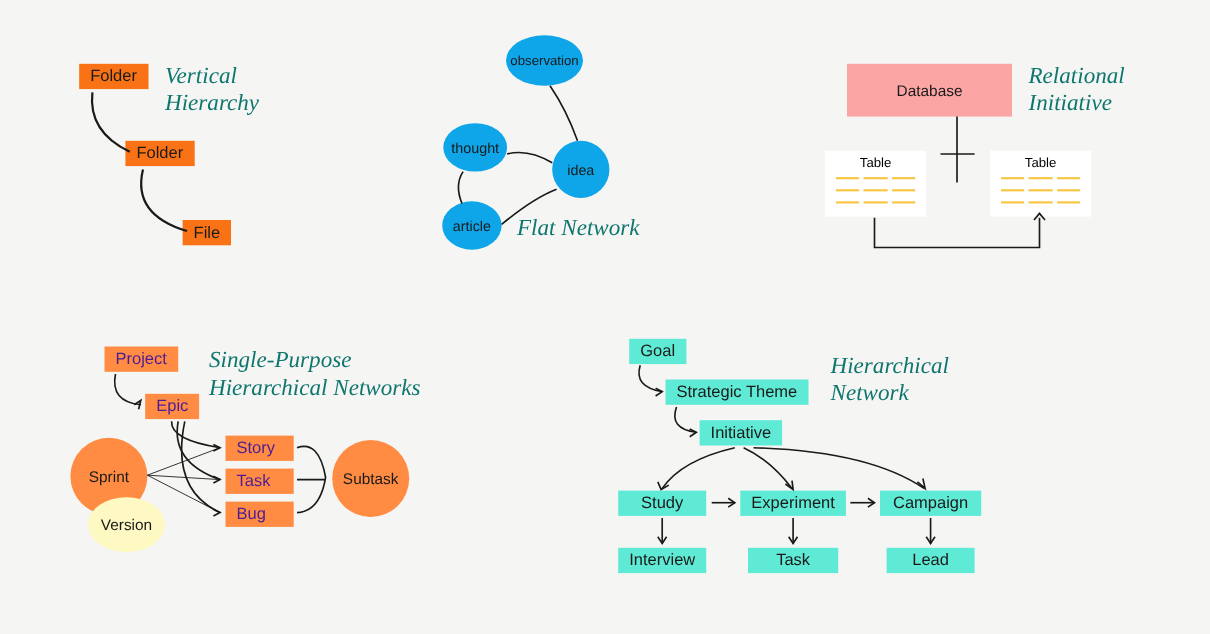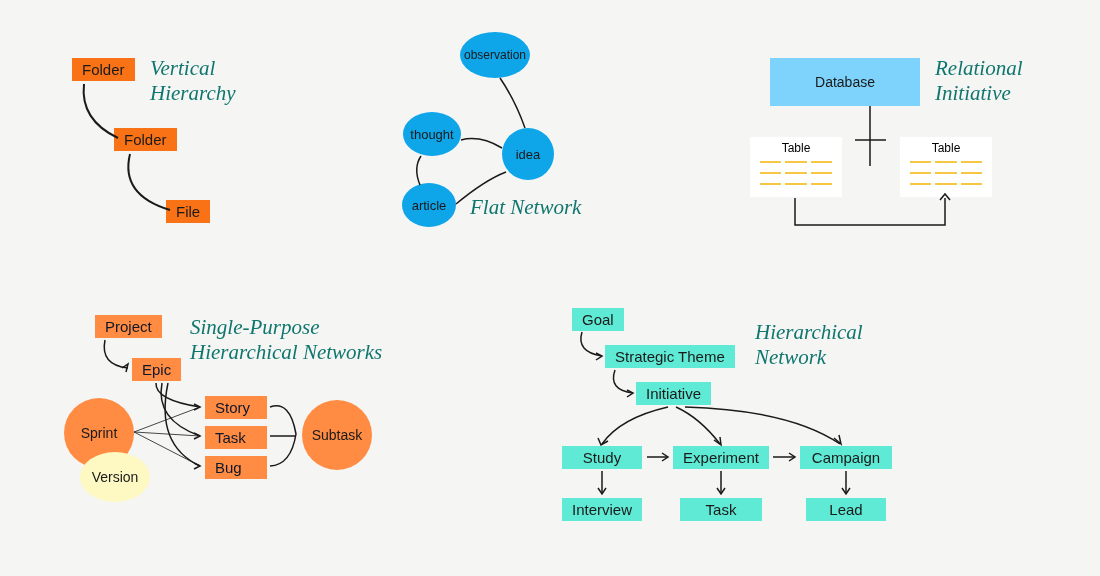--- a/index.html
+++ b/index.html
@@ -21,23 +21,23 @@
     }
     .tag {
       padding: 3px 10px;
       font-size: 15px;
       font-weight: 500;
       display: inline-block;
       color: #1a1a1a;
       position: absolute;
     }
     .tag-mint { background: #f97316; }
-    .tag-orange { background: #ff8c42; color: #0f172a; }
+    .tag-orange { background: #ff8c42; color: #4c1d95; }
     .tag-blue { background: #5eead4; }
-    .tag-yellow { background: #7dd3fc; }
+    .tag-yellow { background: #fca5a5; }
     .circle {
       border-radius: 50%;
       position: absolute;
       display: flex;
       align-items: center;
       justify-content: center;
       font-size: 13px;
       color: #1a1a1a;
     }
     .circle-lavender { background: #0ea5e9; }

